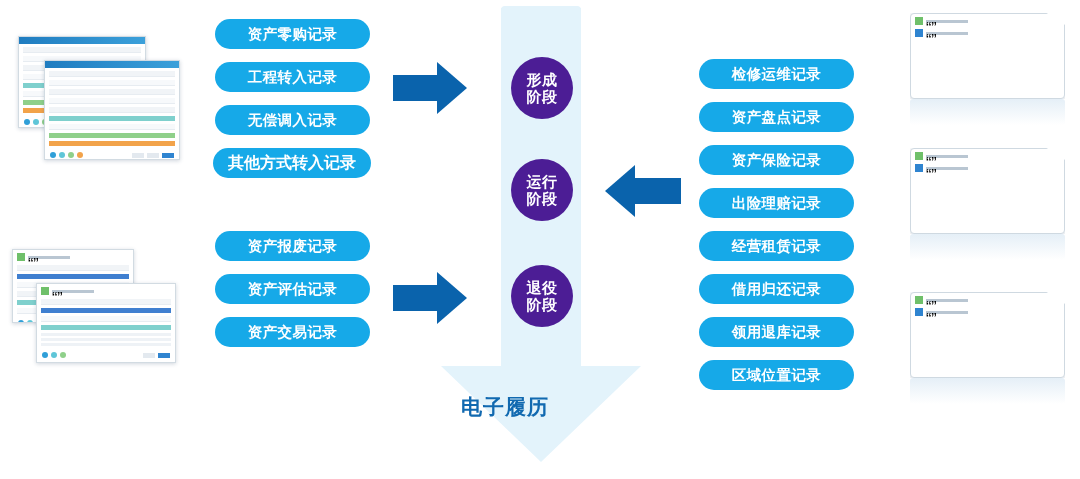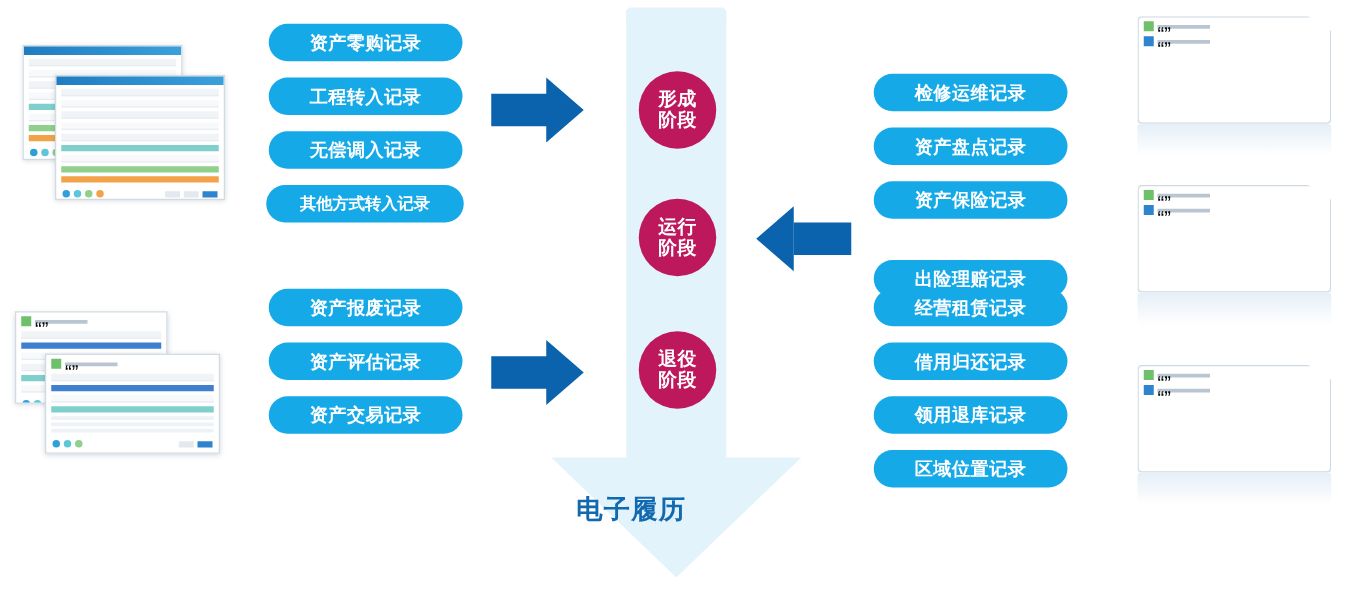--- a/index.html
+++ b/index.html
@@ -19,21 +19,21 @@
     background:#16a9e8;
     border-radius:15px;
     color:#ffffff;
     font-size:14.5px;
     font-weight:bold;
     letter-spacing:.4px;
     display:flex;align-items:center;justify-content:center;
     box-sizing:border-box;
     white-space:nowrap;
   }
-  .pill.wide{width:158px;font-size:13px;letter-spacing:0;}
+  .pill.wide{width:158px;font-size:16px;letter-spacing:0;}
 
   
   .band{
     position:absolute;
     left:501px;top:8px;
     width:80px;height:360px;
     background:#e3f3fb;
   }
   .band-head{
     position:absolute;
@@ -58,21 +58,21 @@
     font-size:21px;
     font-weight:bold;
     letter-spacing:1px;
   }
 
   
   .circle{
     position:absolute;
     width:62px;height:62px;
     border-radius:50%;
-    background:#be185d;
+    background:#4c1d95;
     color:#ffffff;
     font-size:15px;
     font-weight:bold;
     line-height:17px;
     display:flex;flex-direction:column;
     align-items:center;justify-content:center;
     letter-spacing:.5px;
   }
 
   
@@ -183,21 +183,21 @@
   <div class="pill" style="left:215px;top:105px;">无偿调入记录</div>
   <div class="pill wide" style="left:213px;top:148px;">其他方式转入记录</div>
 
   <div class="pill" style="left:215px;top:231px;">资产报废记录</div>
   <div class="pill" style="left:215px;top:274px;">资产评估记录</div>
   <div class="pill" style="left:215px;top:317px;">资产交易记录</div>
 
   <div class="pill" style="left:699px;top:59px;">检修运维记录</div>
   <div class="pill" style="left:699px;top:102px;">资产盘点记录</div>
   <div class="pill" style="left:699px;top:145px;">资产保险记录</div>
-  <div class="pill" style="left:699px;top:188px;margin-top:20px;">出险理赔记录</div>
+  <div class="pill" style="left:699px;top:188px;">出险理赔记录</div>
   <div class="pill" style="left:699px;top:274px;">借用归还记录</div>
   <div class="pill" style="left:699px;top:231px;">经营租赁记录</div>
   <div class="pill" style="left:699px;top:317px;">领用退库记录</div>
   <div class="pill" style="left:699px;top:360px;">区域位置记录</div>
 
   <div class="shot" style="left:18px;top:36px;width:128px;height:92px;">
     <div class="tbar dark"></div>
     <div class="row"></div>
     <div class="row l"></div>
     <div class="row"></div>

